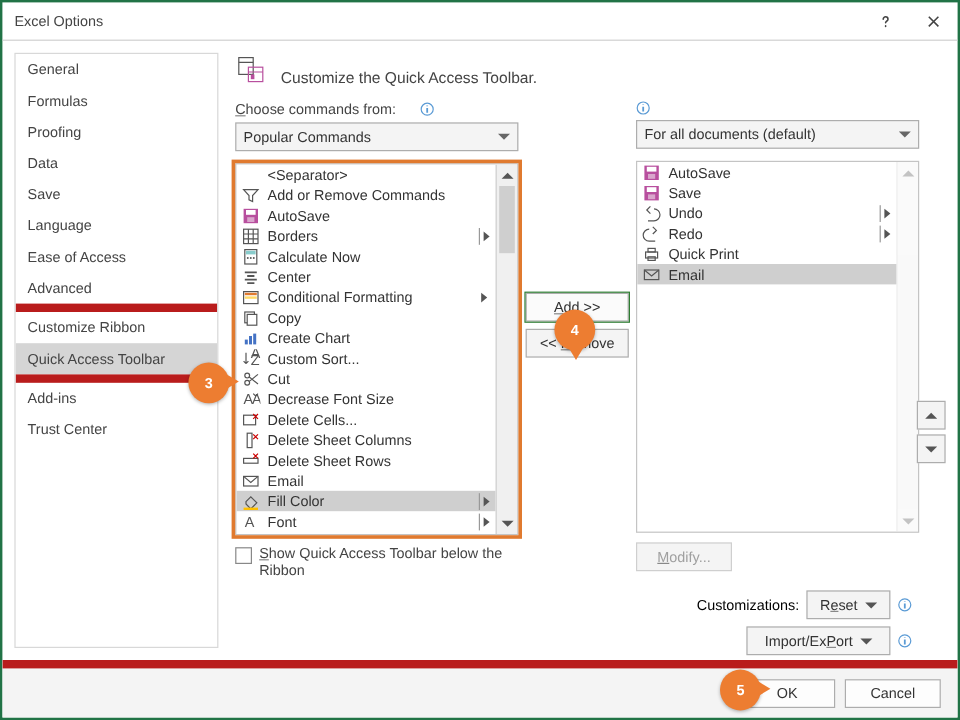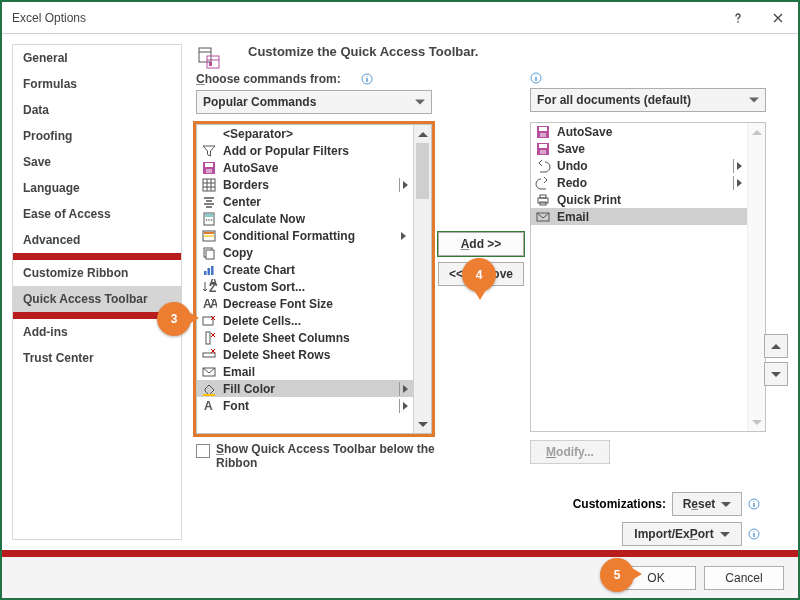--- a/index.html
+++ b/index.html
@@ -3,27 +3,27 @@
 <meta charset="utf-8">
 <style>
   * { box-sizing: border-box; font-family: "Segoe UI", Tahoma, sans-serif; font-size: 12px; }
   body { margin: 0; background: #e9e9e9; }
   .wrap { width: 800px; height: 600px; border: 2px solid #217346; background: #fff; position: relative; overflow: hidden; }
   .titlebar { height: 32px; display: flex; align-items: center; padding: 0 10px; border-bottom: 1px solid #d0d0d0; position: relative; }
   .titlebar .title { font-size: 12px; color: #444; }
   .titlebar .winbtns { position: absolute; right: 0; top: 0; height: 32px; display: flex; }
   .winbtn { width: 40px; height: 32px; display: flex; align-items: center; justify-content: center; color: #444; }
   .winbtn svg { width: 12px; height: 12px; }
-  .body { position: absolute; top: 32px; bottom: 48px; left: 0; right: 0; display: flex; font-weight: bold; }
+  .body { position: absolute; top: 32px; bottom: 48px; left: 0; right: 0; display: flex; }
   .sidebar { width: 170px; background: #fff; border: 1px solid #d8d8d8; margin: 10px 0 10px 10px; overflow: hidden; }
   .sidebar-item { padding: 6px 10px; color: #444; cursor: default; white-space: nowrap; overflow: hidden; text-overflow: clip; }
   .sidebar-item.selected { background: #d5d5d5; }
   .sidebar-item.sep-top { border-top: 7px solid #b91c1c; }
   .main { flex: 1; position: relative; padding: 10px 6px 10px 14px; overflow: hidden; }
-  .header-row { display: flex; align-items: flex-start; gap: 24px; }
+  .header-row { display: flex; align-items: flex-end; gap: 10px; margin-bottom: 12px; }
   .pagetitle { color: #444; font-size: 13px; }
   .columns { display: flex; align-items: flex-start; gap: 6px; }
   .col { flex: 1; min-width: 0; }
   .label-row { color: #444; margin-bottom: 4px; display: flex; align-items: center; gap: 20px; }
   .underline { text-decoration: underline; text-decoration-color: #888; }
   .info-icn { width: 12px; height: 12px; display: inline-block; }
   .combo { width: 100%; height: 24px; border: 1px solid #adadad; background: #f4f4f4; display: flex; align-items: center; padding: 0 6px; position: relative; color: #333; }
   .combo .caret { position: absolute; right: 6px; top: 50%; transform: translateY(-50%); display: block; width: 0; height: 0; border-left: 5px solid transparent; border-right: 5px solid transparent; border-top: 5px solid #666; }
   .listbox { margin-top: 10px; width: 100%; height: 310px; border: 1px solid #c4c4c4; background: #fff; overflow: hidden; position: relative; }
   .listbox.left-outline { outline: 3px solid #e07a2f; }
@@ -80,22 +80,22 @@
             <path d="M2 2l8 8M10 2l-8 8" stroke="#444" stroke-width="1.3"></path>
           </svg>
       </div>
     </div>
   </div>
 
   <div class="body">
     <div class="sidebar">
       <div class="sidebar-item"><span>General</span></div>
       <div class="sidebar-item"><span>Formulas</span></div>
+      <div class="sidebar-item"><span>Proofing</span></div>
       <div class="sidebar-item"><span>Data</span></div>
-      <div class="sidebar-item"><span>Proofing</span></div>
       <div class="sidebar-item"><span>Save</span></div>
       <div class="sidebar-item"><span>Language</span></div>
       <div class="sidebar-item"><span>Ease of Access</span></div>
       <div class="sidebar-item"><span>Advanced</span></div>
       <div class="sidebar-item sep-top"><span>Customize Ribbon</span></div>
       <div class="sidebar-item selected"><span>Quick Access Toolbar</span></div>
       <div class="sidebar-item sep-top"><span>Add-ins</span></div>
       <div class="sidebar-item"><span>Trust Center</span></div>
     </div>
 
@@ -129,21 +129,21 @@
             <div class="list-inner" id="left-list-inner">
                 <div class="list-row">
                   <span style="margin-left: 22px;">&lt;Separator&gt;</span>
                 </div>
                 <div class="list-row">
                   <span class="list-icn">
                     <svg width="16" height="16" viewBox="0 0 16 16">
                       <path d="M2 3h12l-4.5 5v5l-3-1.5V8z" fill="none" stroke="#555"></path>
                     </svg>
                   </span>
-                  <span>Add or Popular Filters</span>
+                  <span>Add or Remove Commands</span>
                 </div>
                 <div class="list-row">
                   <span class="list-icn">
                     <svg width="16" height="16" viewBox="0 0 16 16">
                       <rect x="2" y="2" width="12" height="12" fill="#b84f9e"></rect>
                       <rect x="4" y="3" width="8" height="4" fill="#fff"></rect>
                       <rect x="5" y="9" width="6" height="4" fill="#d9a6cc"></rect>
                     </svg>
                   </span>
                   <span>AutoSave</span>
@@ -152,44 +152,44 @@
                   <span class="list-icn">
                     <svg width="16" height="16" viewBox="0 0 16 16">
                       <rect x="2" y="2" width="12" height="12" fill="none" stroke="#555"></rect>
                       <path d="M2 6h12M2 10h12M6 2v12M10 2v12" stroke="#555"></path>
                     </svg>
                   </span>
                   <span>Borders</span>
                   <span class="sub" style="border-left: 1px solid rgb(153, 153, 153); padding-left: 3px;">
                     <span class="tri-r"></span>
                   </span>
-                </div>
-                <div class="list-row">
-                  <span class="list-icn">
-                    <svg width="16" height="16" viewBox="0 0 16 16">
-                      <path d="M3 4h10M5 7h6M3 10h10M5 13h6" stroke="#555" stroke-width="1.5"></path>
-                    </svg>
-                  </span>
-                  <span>Center</span>
                 </div>
                 <div class="list-row">
                   <span class="list-icn">
                     <svg width="16" height="16" viewBox="0 0 16 16">
                       <rect x="3" y="2" width="10" height="12" fill="none" stroke="#555"></rect>
                       <rect x="4" y="3" width="8" height="3" fill="#8cc"></rect>
                       <circle cx="5.5" cy="9" r=".8" fill="#555"></circle>
                       <circle cx="8" cy="9" r=".8" fill="#555"></circle>
                       <circle cx="10.5" cy="9" r=".8" fill="#555"></circle>
                     </svg>
                   </span>
                   <span>Calculate Now</span>
                 </div>
                 <div class="list-row">
                   <span class="list-icn">
                     <svg width="16" height="16" viewBox="0 0 16 16">
+                      <path d="M3 4h10M5 7h6M3 10h10M5 13h6" stroke="#555" stroke-width="1.5"></path>
+                    </svg>
+                  </span>
+                  <span>Center</span>
+                </div>
+                <div class="list-row">
+                  <span class="list-icn">
+                    <svg width="16" height="16" viewBox="0 0 16 16">
                       <rect x="2" y="3" width="12" height="10" fill="none" stroke="#555"></rect>
                       <rect x="3" y="4" width="10" height="2" fill="#e07a2f"></rect>
                       <rect x="3" y="7" width="10" height="2" fill="#ffd966"></rect>
                     </svg>
                   </span>
                   <span>Conditional Formatting</span>
                   <span class="sub">
                     <span class="tri-r"></span>
                   </span>
                 </div>
@@ -214,20 +214,30 @@
                 </div>
                 <div class="list-row">
                   <span class="list-icn">
                     <svg width="16" height="16" viewBox="0 0 16 16">
                       <path d="M4 3v9M4 12l-2-2M4 12l2-2" stroke="#555" fill="none"></path>
                       <text x="8" y="7" font-size="6" fill="#555">A</text>
                       <text x="8" y="13" font-size="6" fill="#555">Z</text>
                     </svg>
                   </span>
                   <span>Custom Sort...</span>
+                </div>
+                <div class="list-row">
+                  <span class="list-icn">
+                    <svg width="16" height="16" viewBox="0 0 16 16">
+                      <circle cx="5" cy="11" r="2" fill="none" stroke="#555"></circle>
+                      <circle cx="5" cy="5" r="2" fill="none" stroke="#555"></circle>
+                      <path d="M6.5 6L14 12M6.5 10L14 4" stroke="#555"></path>
+                    </svg>
+                  </span>
+                  <span>Cut</span>
                 </div>
                 <div class="list-row">
                   <span class="list-icn">
                     <svg width="16" height="16" viewBox="0 0 16 16">
                       <text x="2" y="12" font-size="10" fill="#555">A</text>
                       <text x="9" y="12" font-size="6" fill="#555">A</text>
                       <path d="M10 3l2 2 2-2" stroke="#555" fill="none"></path>
                     </svg>
                   </span>
                   <span>Decrease Font Size</span>

